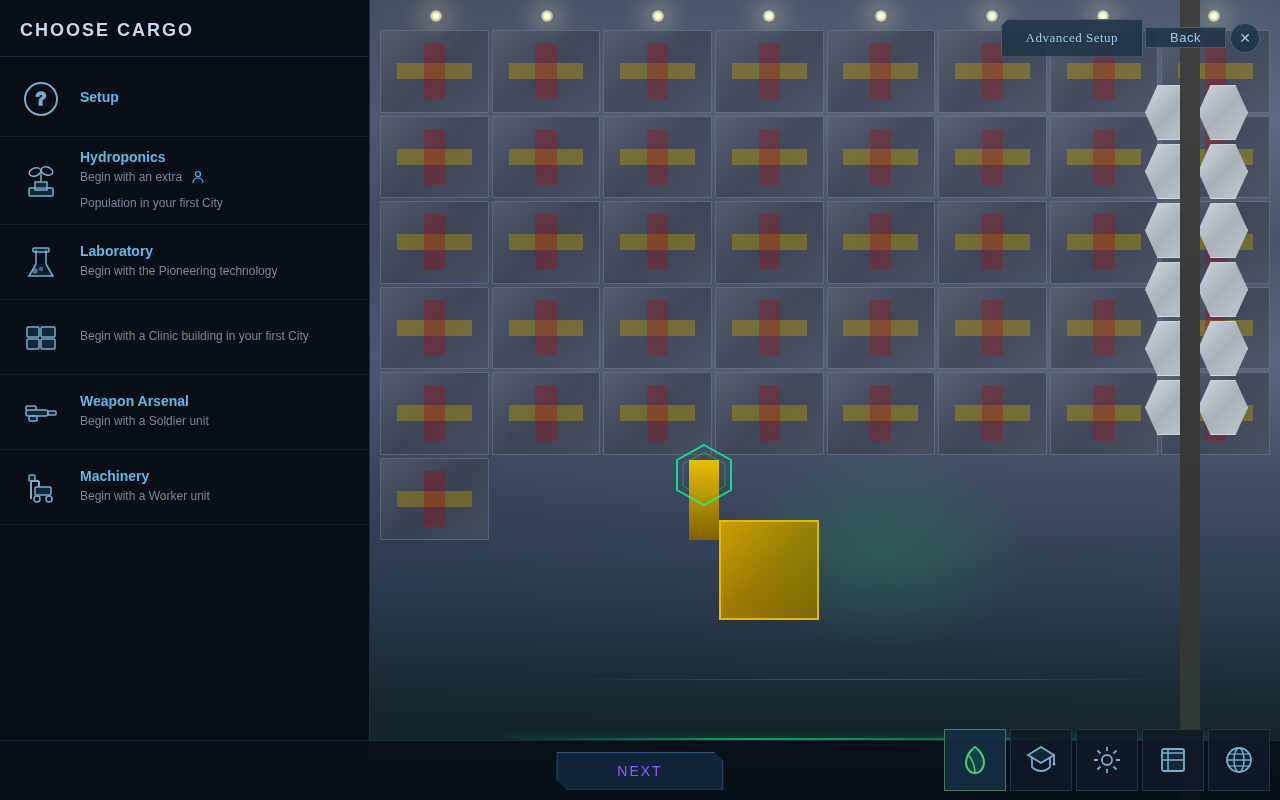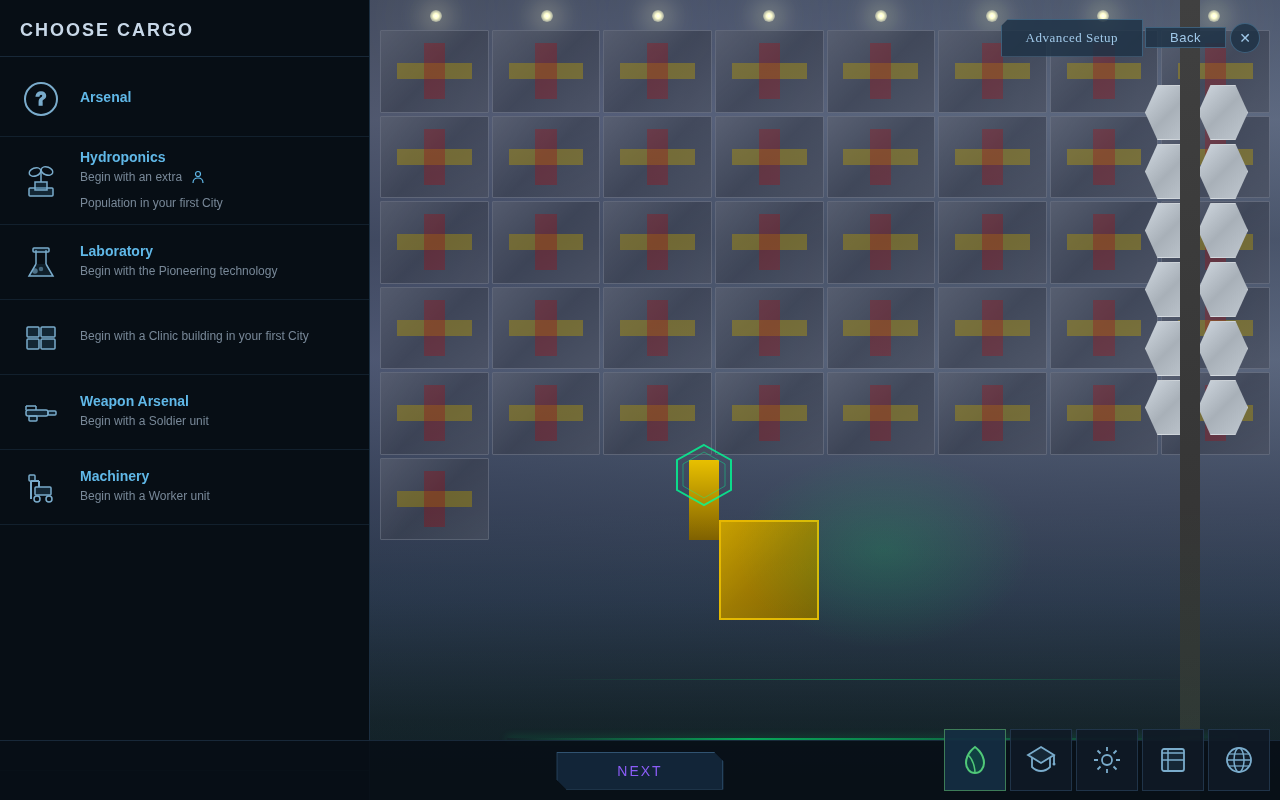--- a/index.html
+++ b/index.html
@@ -567,21 +567,21 @@
   <div class="cargo-list">
 
     <div class="cargo-item">
       <div class="cargo-icon">
         <svg viewBox="0 0 40 40">
           <circle cx="20" cy="20" r="16" stroke="#7aaccc" stroke-width="2" fill="none"></circle>
           <text x="20" y="26" text-anchor="middle" fill="#7aaccc" font-size="18" font-weight="bold" font-family="Arial">?</text>
         </svg>
       </div>
       <div class="cargo-info">
-        <div class="cargo-name">Arsenal</div>
+        <div class="cargo-name">Setup</div>
       </div>
     </div>
 
     <div class="cargo-item">
       <div class="cargo-icon">
         <svg viewBox="0 0 40 40">
           <rect x="8" y="28" width="24" height="8" rx="1" stroke="#7aaccc" stroke-width="1.5" fill="rgba(50,100,130,0.3)"></rect>
           <rect x="14" y="22" width="12" height="8" stroke="#7aaccc" stroke-width="1.5" fill="rgba(50,100,130,0.3)"></rect>
           <line x1="20" y1="22" x2="20" y2="10" stroke="#7aaccc" stroke-width="1.5"></line>
           <ellipse cx="14" cy="12" rx="6" ry="4" stroke="#7aaccc" stroke-width="1.5" fill="none" transform="rotate(-20, 14, 12)"></ellipse>

